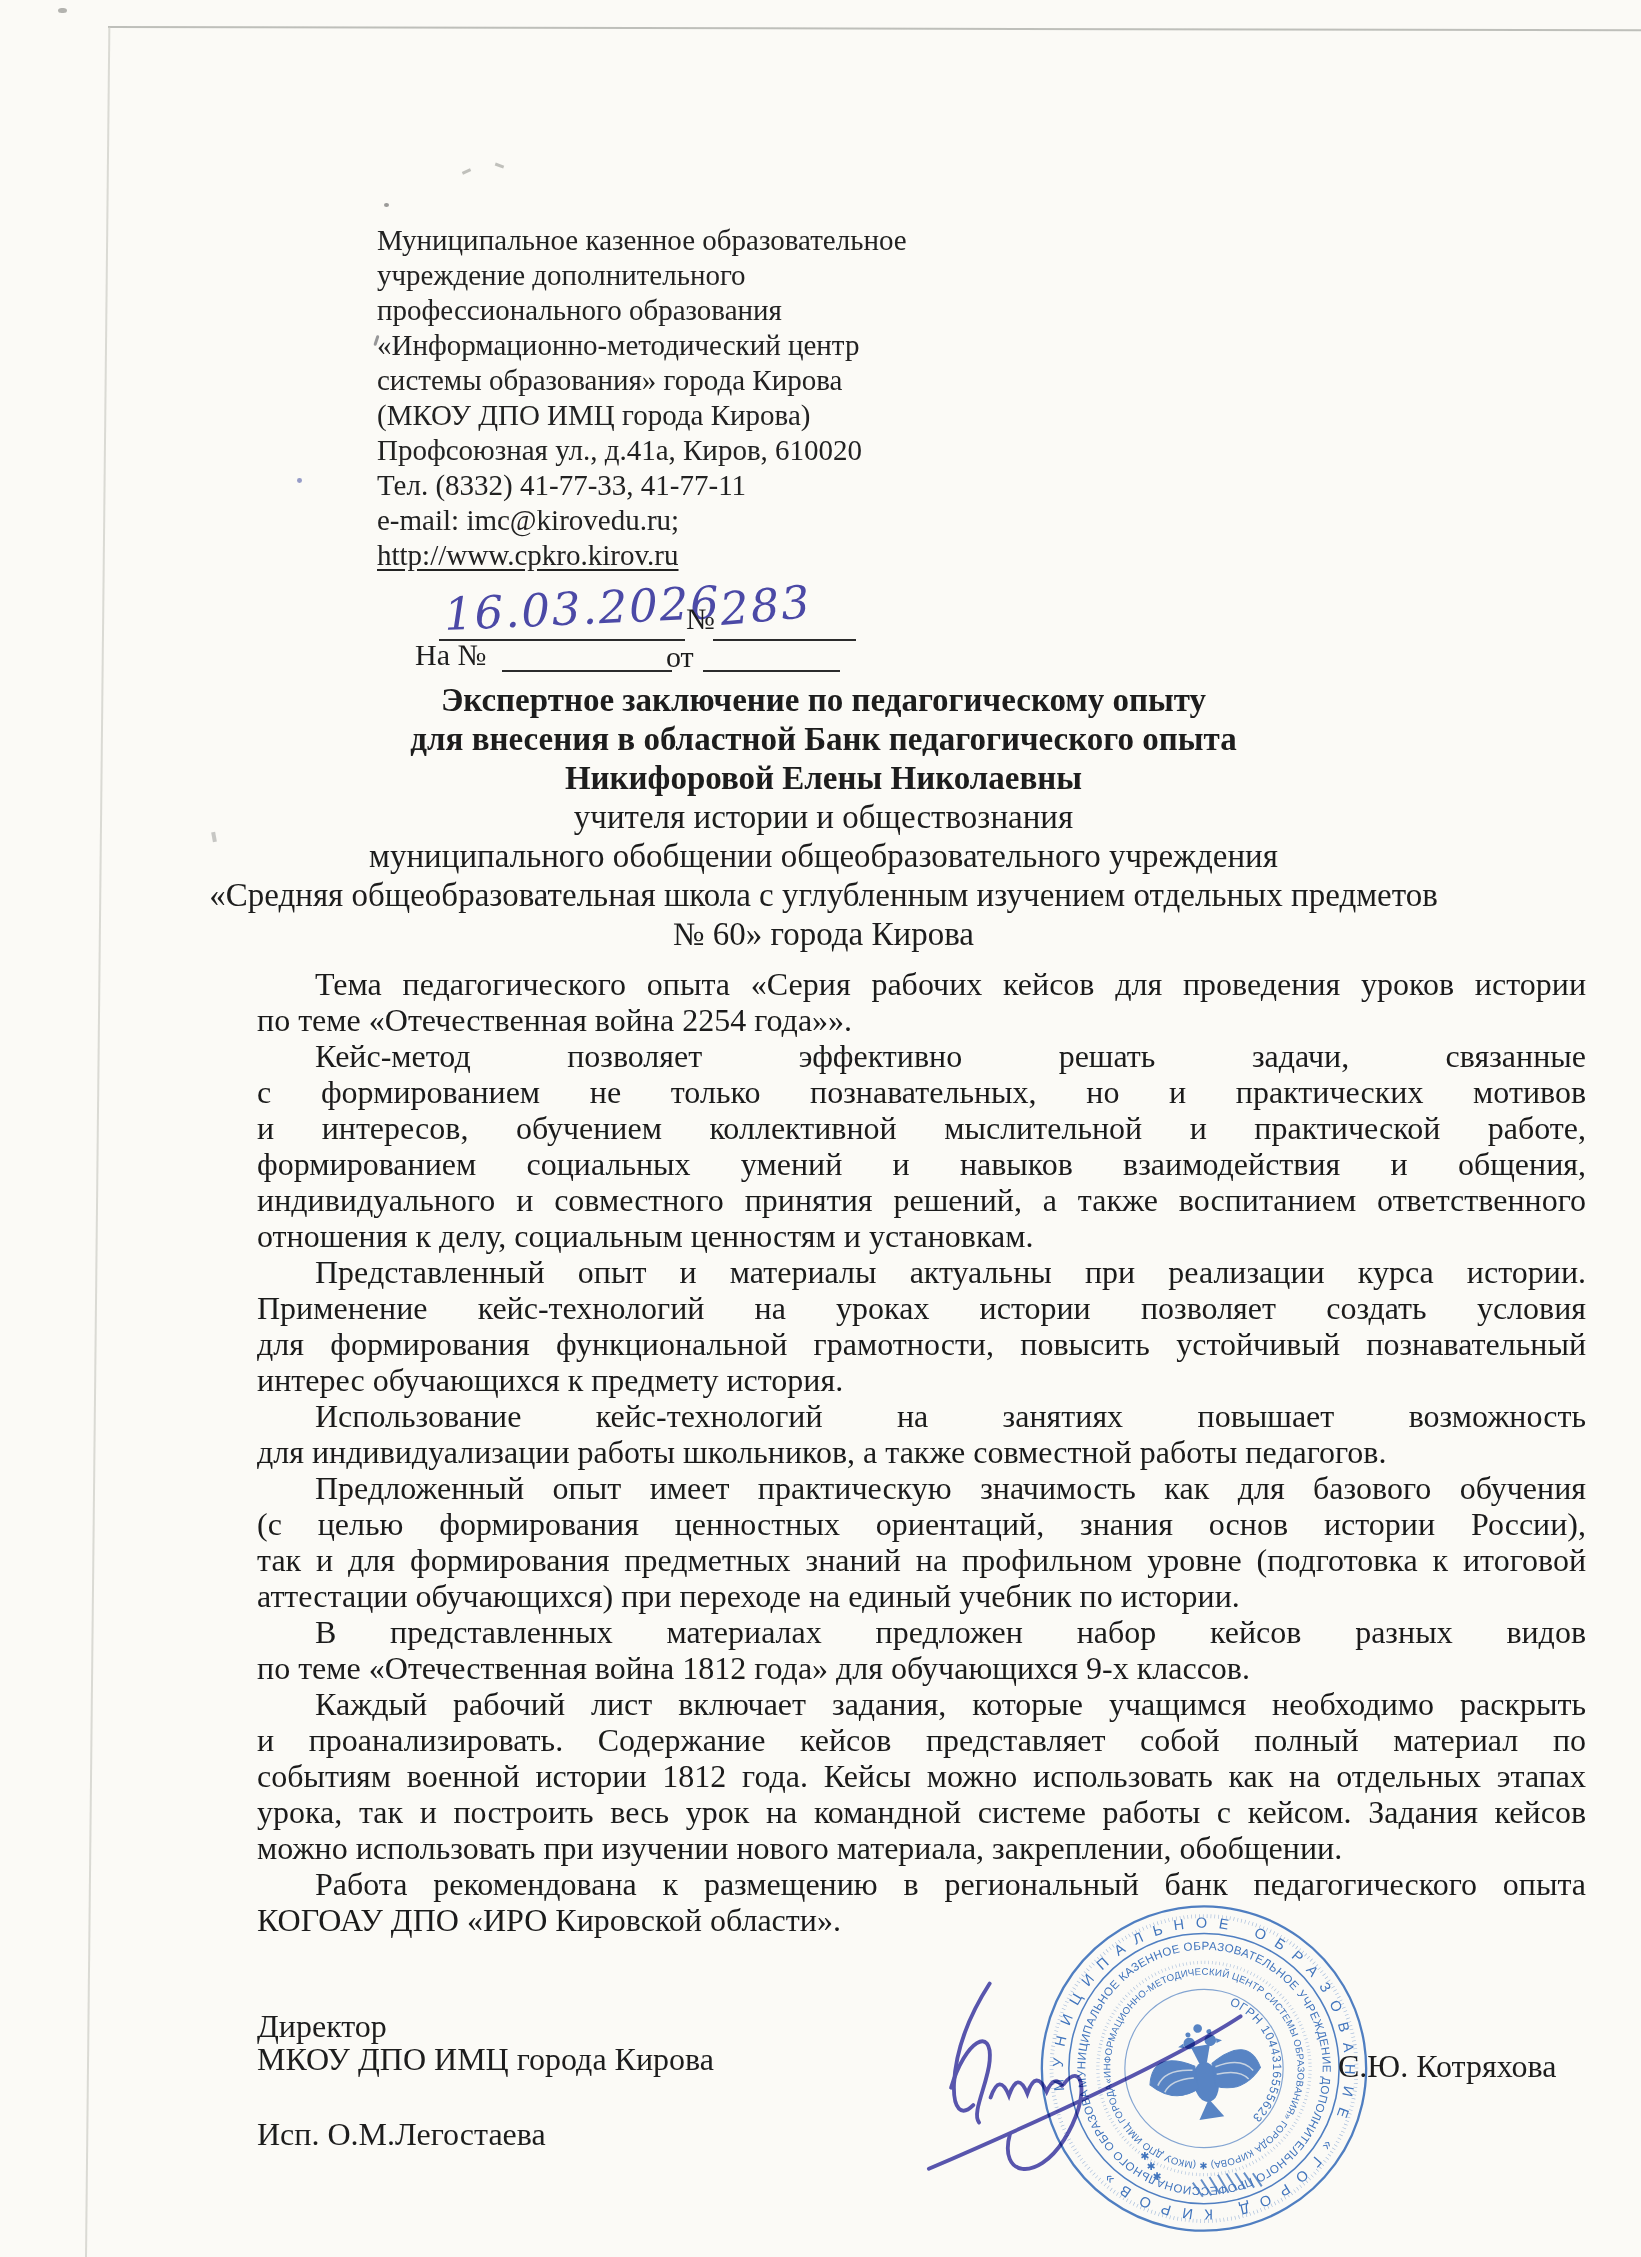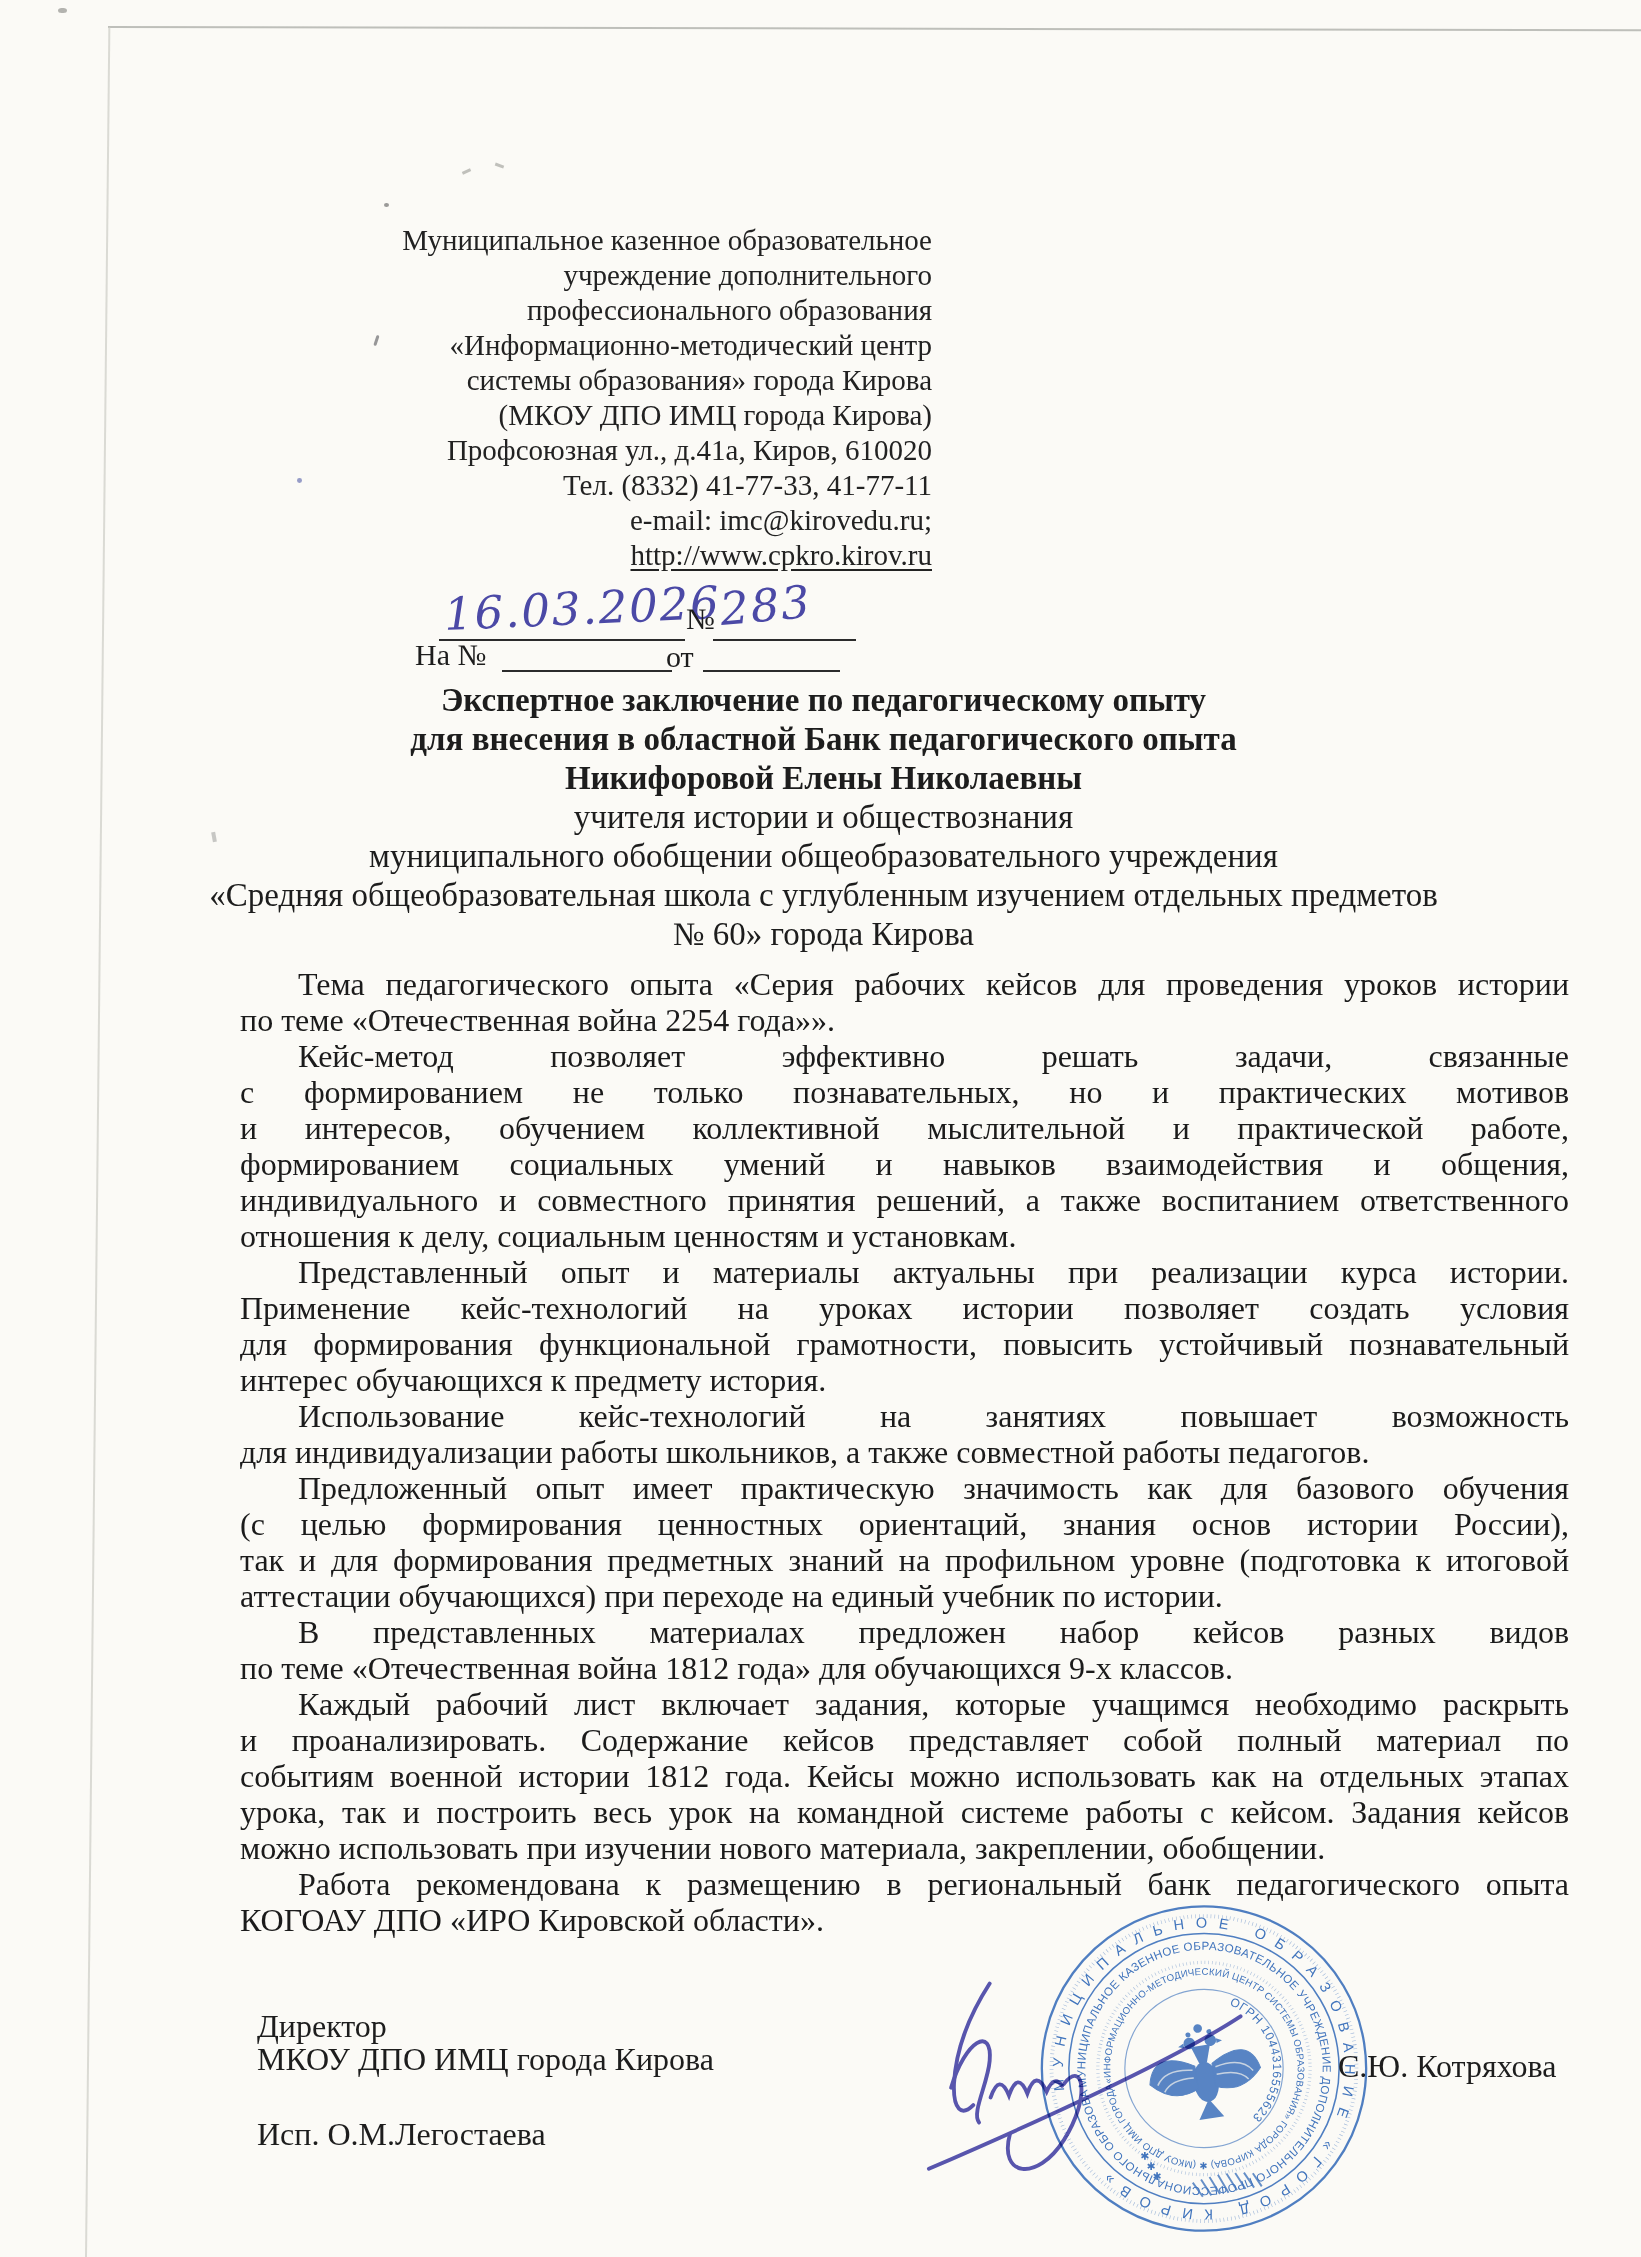--- a/index.html
+++ b/index.html
@@ -8,35 +8,35 @@
     background:#fbfaf6;
     font-family:"Liberation Serif","DejaVu Serif",serif;
     color:#1d1d1d;
   }
   .abs{position:absolute;}
   
   .edge-top{left:108px;top:26px;width:1533px;height:1.9px;background:#a9aba5;opacity:.75;transform:rotate(.12deg);transform-origin:left top;}
   .edge-left{left:85px;top:27px;width:1.5px;height:2230px;background:#cfcfc8;opacity:.75;transform:rotate(.6deg);transform-origin:left bottom;}
   .speck{border-radius:50%;}
   
-  .letterhead{left:377px;top:223px;width:555px;text-align:right;font-size:29px;line-height:35px;color:#222;}
+  .letterhead{left:377px;top:223px;width:555px;text-align:left;font-size:29px;line-height:35px;color:#222;}
   .letterhead .url{text-decoration:underline;text-underline-offset:3.9px;}
   
   .hw{font-family:"DejaVu Serif",serif;font-style:italic;color:#4b49a6;letter-spacing:1.9px;}
   .hw-date{left:444px;top:582px;font-size:45px;transform:rotate(-2.5deg);}
   .hw-num{left:720px;top:579px;font-size:45px;transform:rotate(-5deg);}
   .rule{height:2.1px;background:#2b2b2b;}
   .no-label{left:686px;top:602px;font-size:30px;}
   .na-label{left:415px;top:638px;font-size:30px;}
   .ot-label{left:666px;top:640px;font-size:30px;}
   
   .title{left:208px;top:681px;width:1231px;text-align:center;font-size:33px;line-height:39px;}
   .title .b{font-weight:700;}
   
-  .body-block{left:240px;top:966px;width:1329px;font-size:32px;line-height:36px;color:#1b1b1b;}
+  .body-block{left:257px;top:966px;width:1329px;font-size:32px;line-height:36px;color:#1b1b1b;}
   .jl{text-align:justify;text-align-last:justify;}
   .jl.last{text-align-last:left;}
   .jl.ind{text-indent:58px;}
   
   .sig-role1{left:257px;top:2008px;font-size:32px;text-align:center;}
   .sig-role2{left:257px;top:2041px;font-size:32px;}
   .sig-exec{left:257px;top:2116px;font-size:32px;}
   .sig-name{left:1338px;top:2048px;font-size:32px;}
   .stamp-svg{left:1030px;top:1890px;mix-blend-mode:multiply;}
   .sign-svg{left:898px;top:1970px;mix-blend-mode:multiply;}

